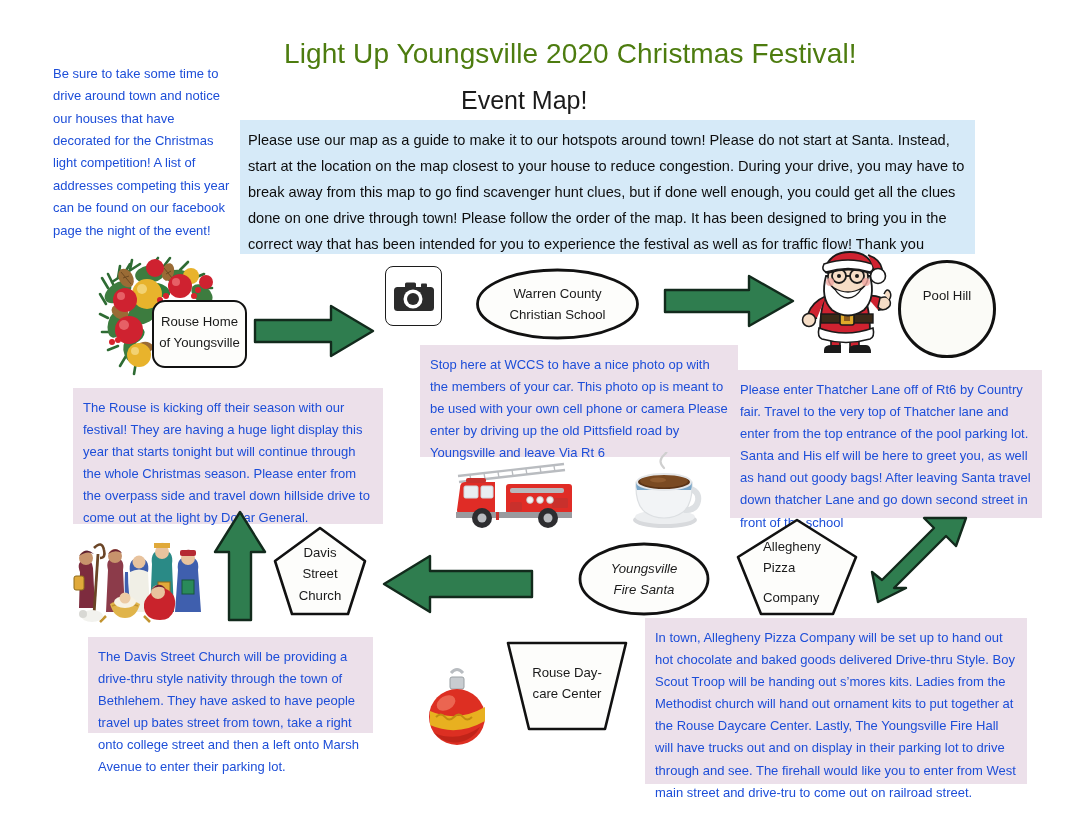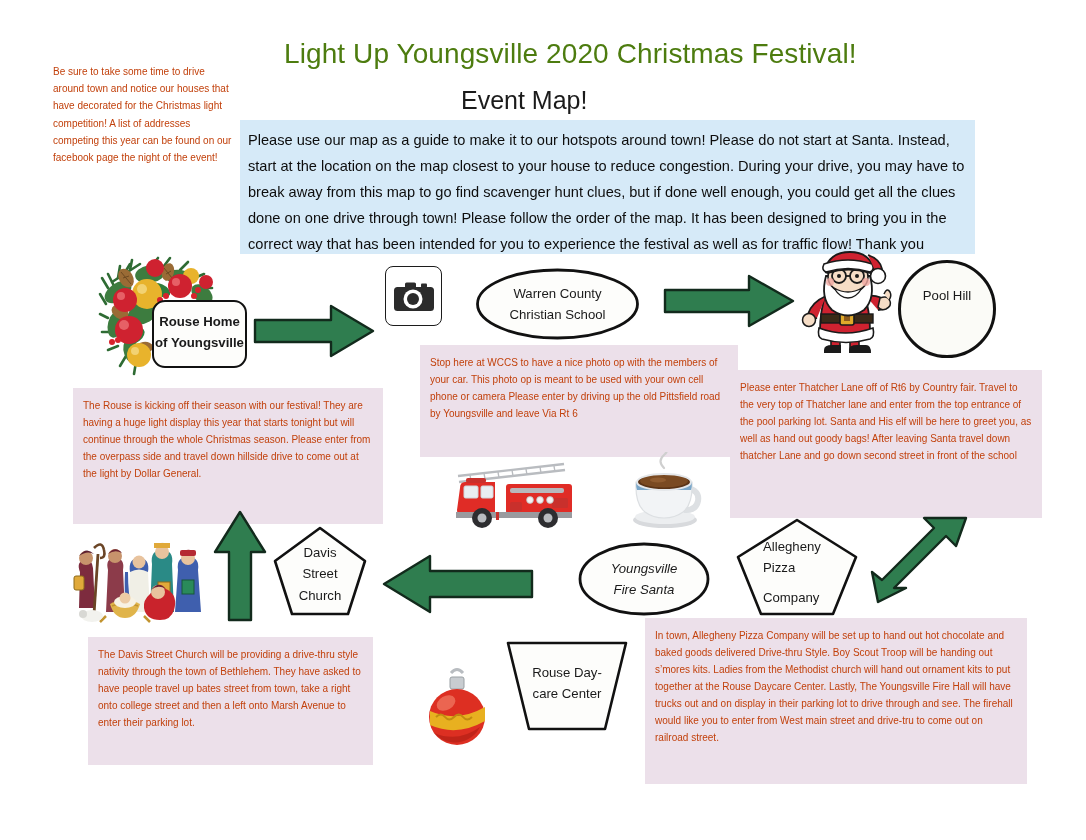--- a/index.html
+++ b/index.html
@@ -30,23 +30,23 @@
   }
   .subtitle {
     font-size: 25px;
     font-weight: 400;
     color: #1b1b1b;
     white-space: nowrap;
   }
 
   
   .note {
-    font-size: 10px;
+    font-size: 13px;
     line-height: 1.72;
-    color: #c2410c;
+    color: #1d4ed8;
     box-sizing: border-box;
   }
   .note-plain { background: transparent; }
   .note-blue {
     background: #d6eaf8;
     font-size: 14.6px;
     line-height: 1.78;
     padding: 8px 10px 6px 8px;
     color: #0d0d0d;
   }
@@ -67,21 +67,20 @@
 
   
   .roundrect {
     border: 2.6px solid #111;
     border-radius: 13px;
     background: #fdfdfb;
     box-sizing: border-box;
     display: flex;
     align-items: flex-start;
     justify-content: center;
-    font-weight: bold;
   }
   
   .circle {
     border: 3px solid #111;
     border-radius: 50%;
     background: #fbfbf7;
     box-sizing: border-box;
     display: flex;
     align-items: flex-start;
     justify-content: center;
@@ -486,17 +485,17 @@
       <polygon points="3,3 121,3 100,89 24,89" fill="#fdfdfb" stroke="#111" stroke-width="2.6" stroke-linejoin="round"></polygon>
     </svg>
     <div class="shape-text-overlay" style="top:8px; height:70px;">
       <div class="shape-label">
         <div>Rouse Day-</div>
         <div>care Center</div>
       </div>
     </div>
   </div>
 
-  <div class="abs note note-pink" style="left:88px; top:637px; width:285px; height:128px;">The Davis Street Church will be providing a drive-thru style nativity through the town of Bethlehem. They have asked to have people travel up bates street from town, take a right onto college street and then a left onto Marsh Avenue to enter their parking lot.</div>
+  <div class="abs note note-pink" style="left:88px; top:637px; width:285px; height:96px;">The Davis Street Church will be providing a drive-thru style nativity through the town of Bethlehem. They have asked to have people travel up bates street from town, take a right onto college street and then a left onto Marsh Avenue to enter their parking lot.</div>
 
   <div class="abs note note-pink" style="left:645px; top:618px; width:382px; height:166px;">In town, Allegheny Pizza Company will be set up to hand out hot chocolate and baked goods delivered Drive-thru Style. Boy Scout Troop  will be handing out s’mores kits. Ladies from the Methodist church will hand out ornament kits to put together at the Rouse Daycare Center. Lastly, The Youngsville Fire Hall will have trucks out and on display in their parking lot to drive through and see. The firehall would like you to enter from West main street and drive-tru to come out on railroad street.</div>
 
 </div>
 
 </body></html>

